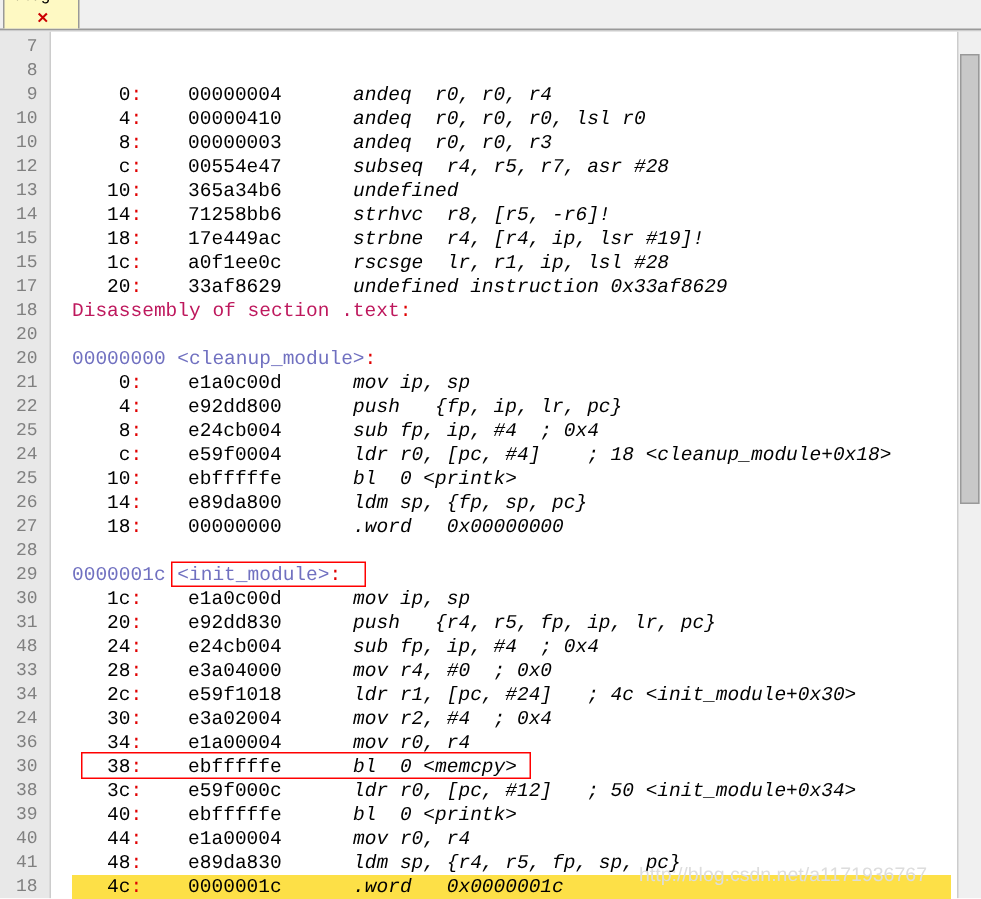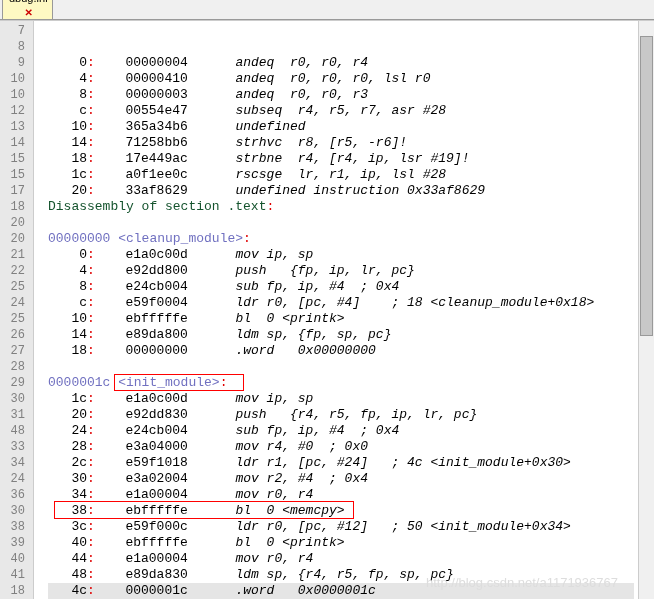--- a/index.html
+++ b/index.html
@@ -63,27 +63,27 @@
 .gutter div { height: 16px; }
 .code {
   flex: 1;
   padding: 2px 4px 2px 14px;
   line-height: 16px;
   white-space: pre;
   position: relative;
   overflow: auto;
 }
 .line { height: 16px; display: flex; }
-.line.hl { background: #e5e5e5; }
+.line.hl { background: #fde047; }
 .addr { color: #000; min-width: 54px; display: inline-block; }
 .addr-c { color: #e00000; }
 .hex { color: #000; min-width: 110px; display: inline-block; }
 .instr { color: #000; font-style: italic; }
 .sym { color: #7070c0; }
-.dis-section { color: #14532d; text-align: center; }
+.dis-section { color: #be185d; text-align: center; }
 .dis-colon { color: #e00000; }
 .red-box {
   border: 1px solid #ff0000;
   position: absolute;
   pointer-events: none;
 }
 .scrollbar {
   width: 16px;
   background: #f0f0f0;
   border-left: 1px solid #ccc;

